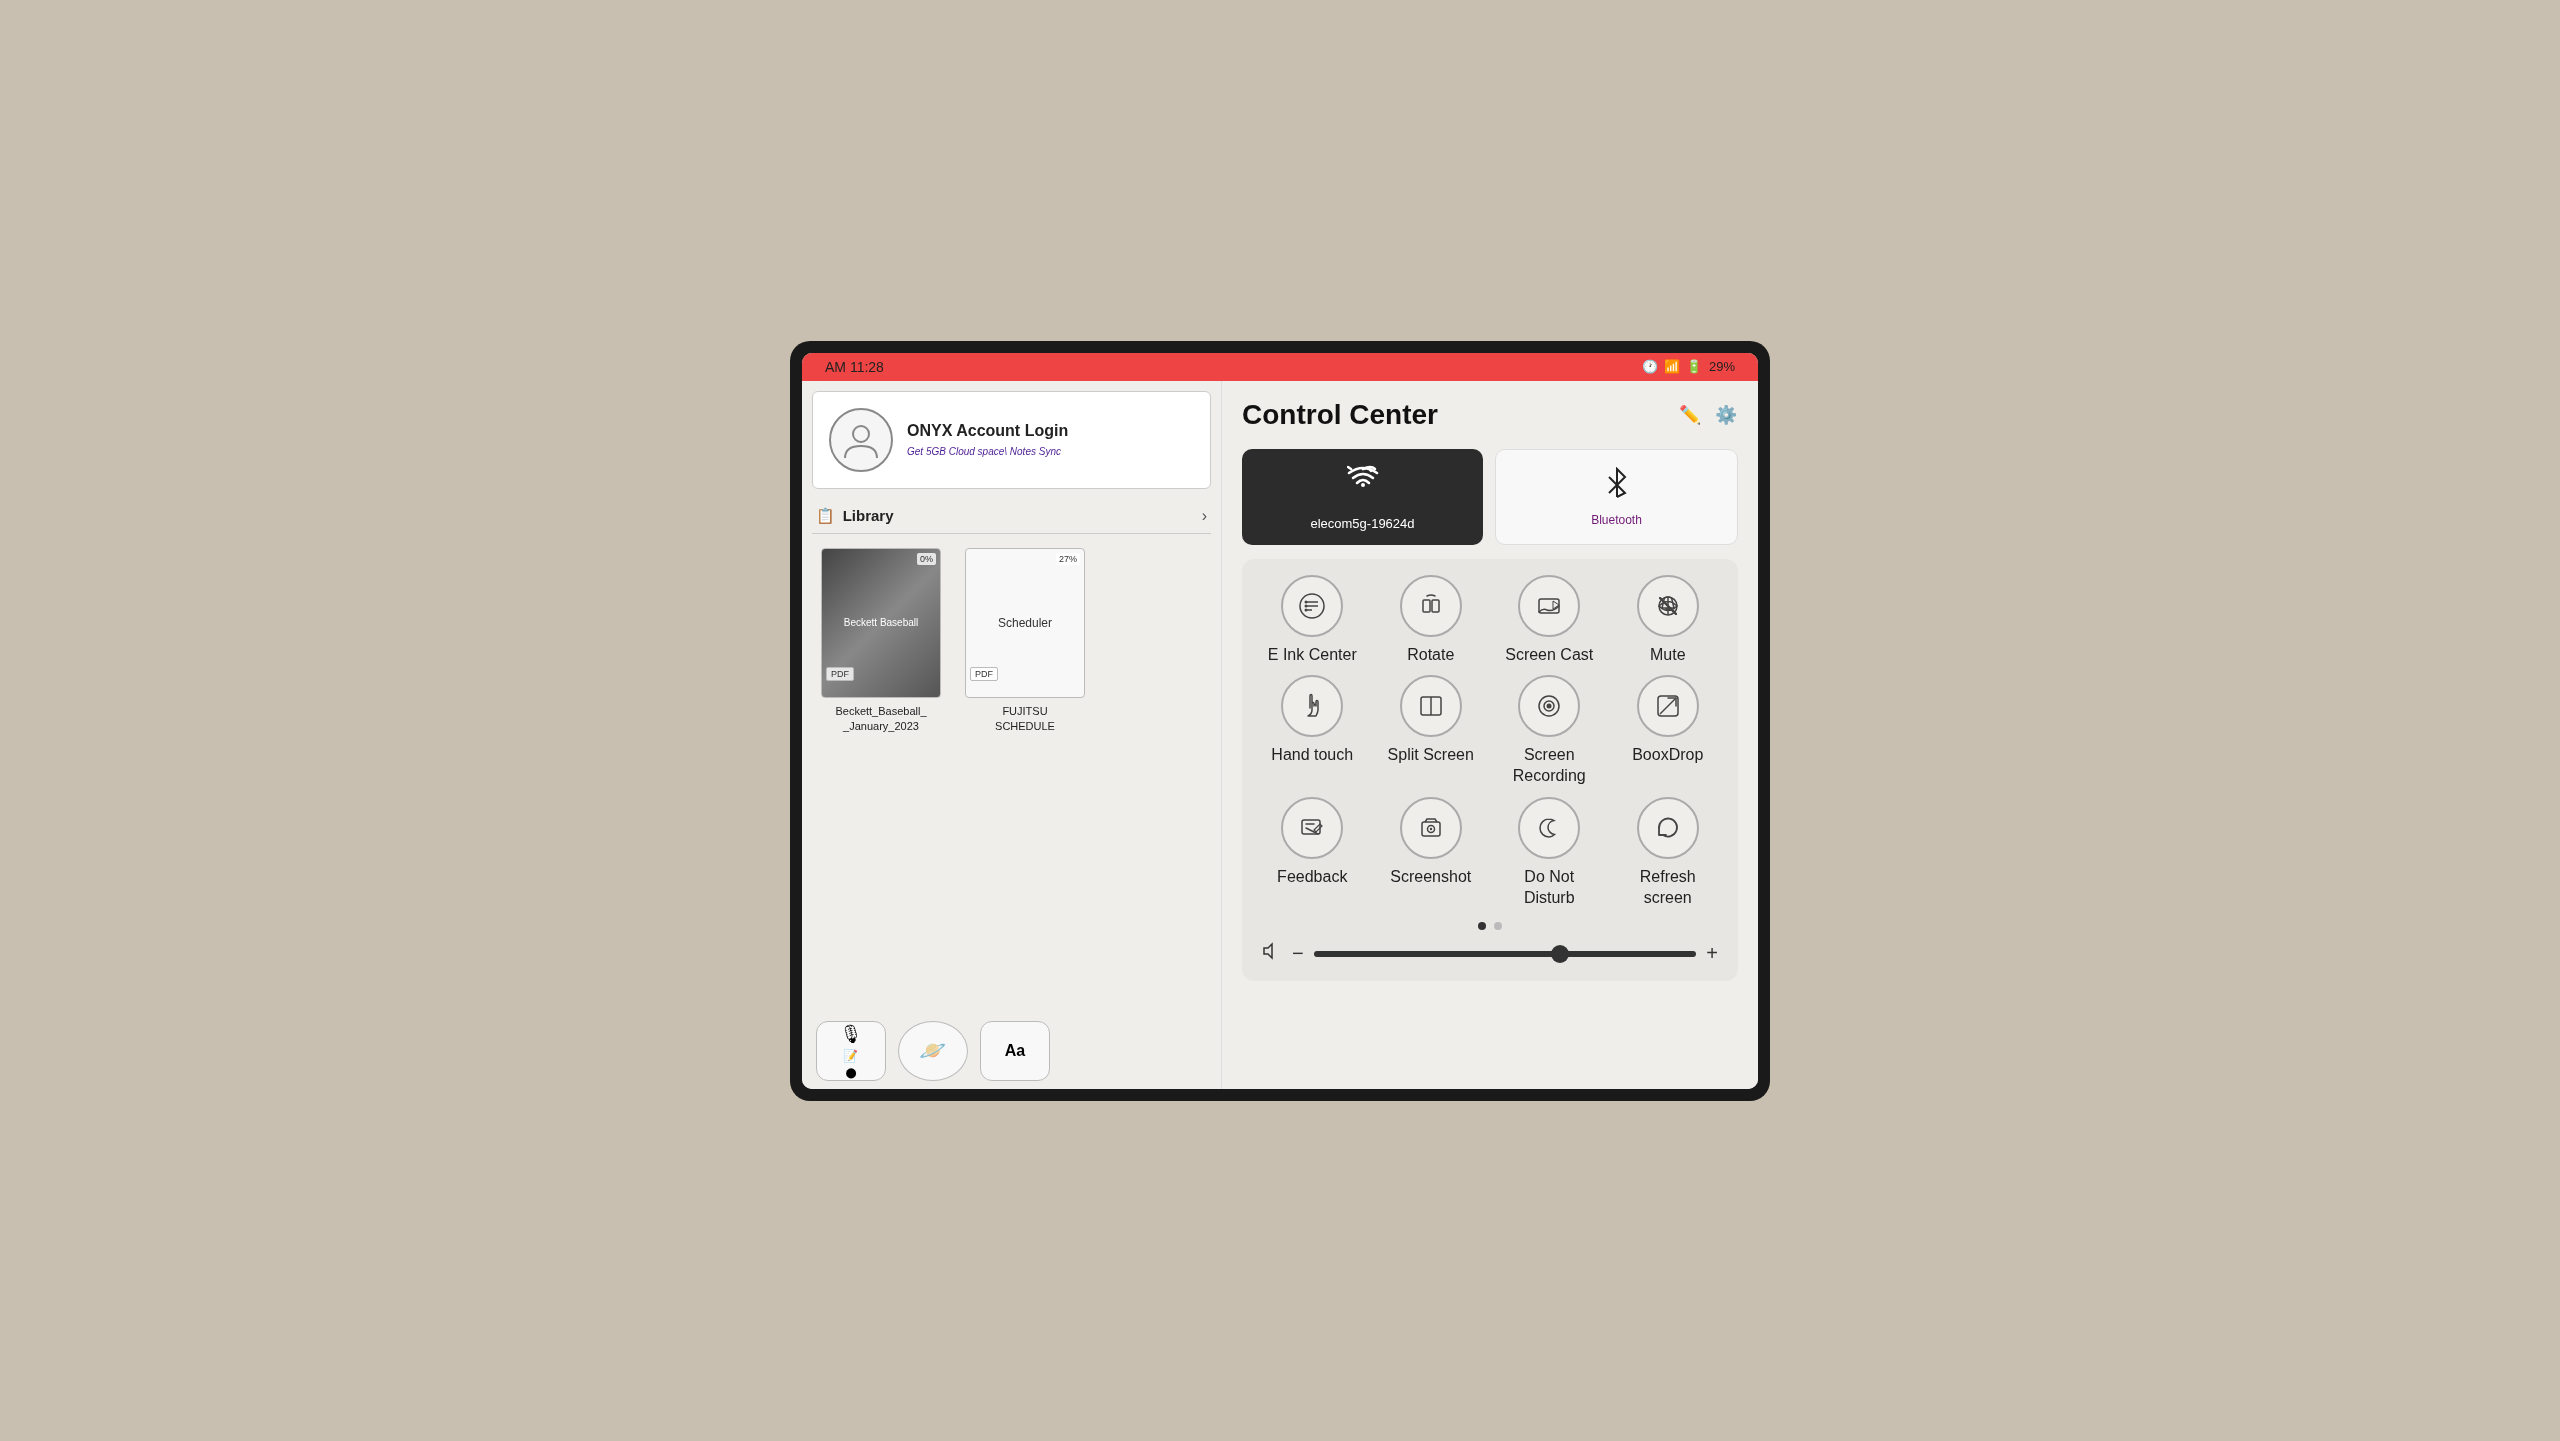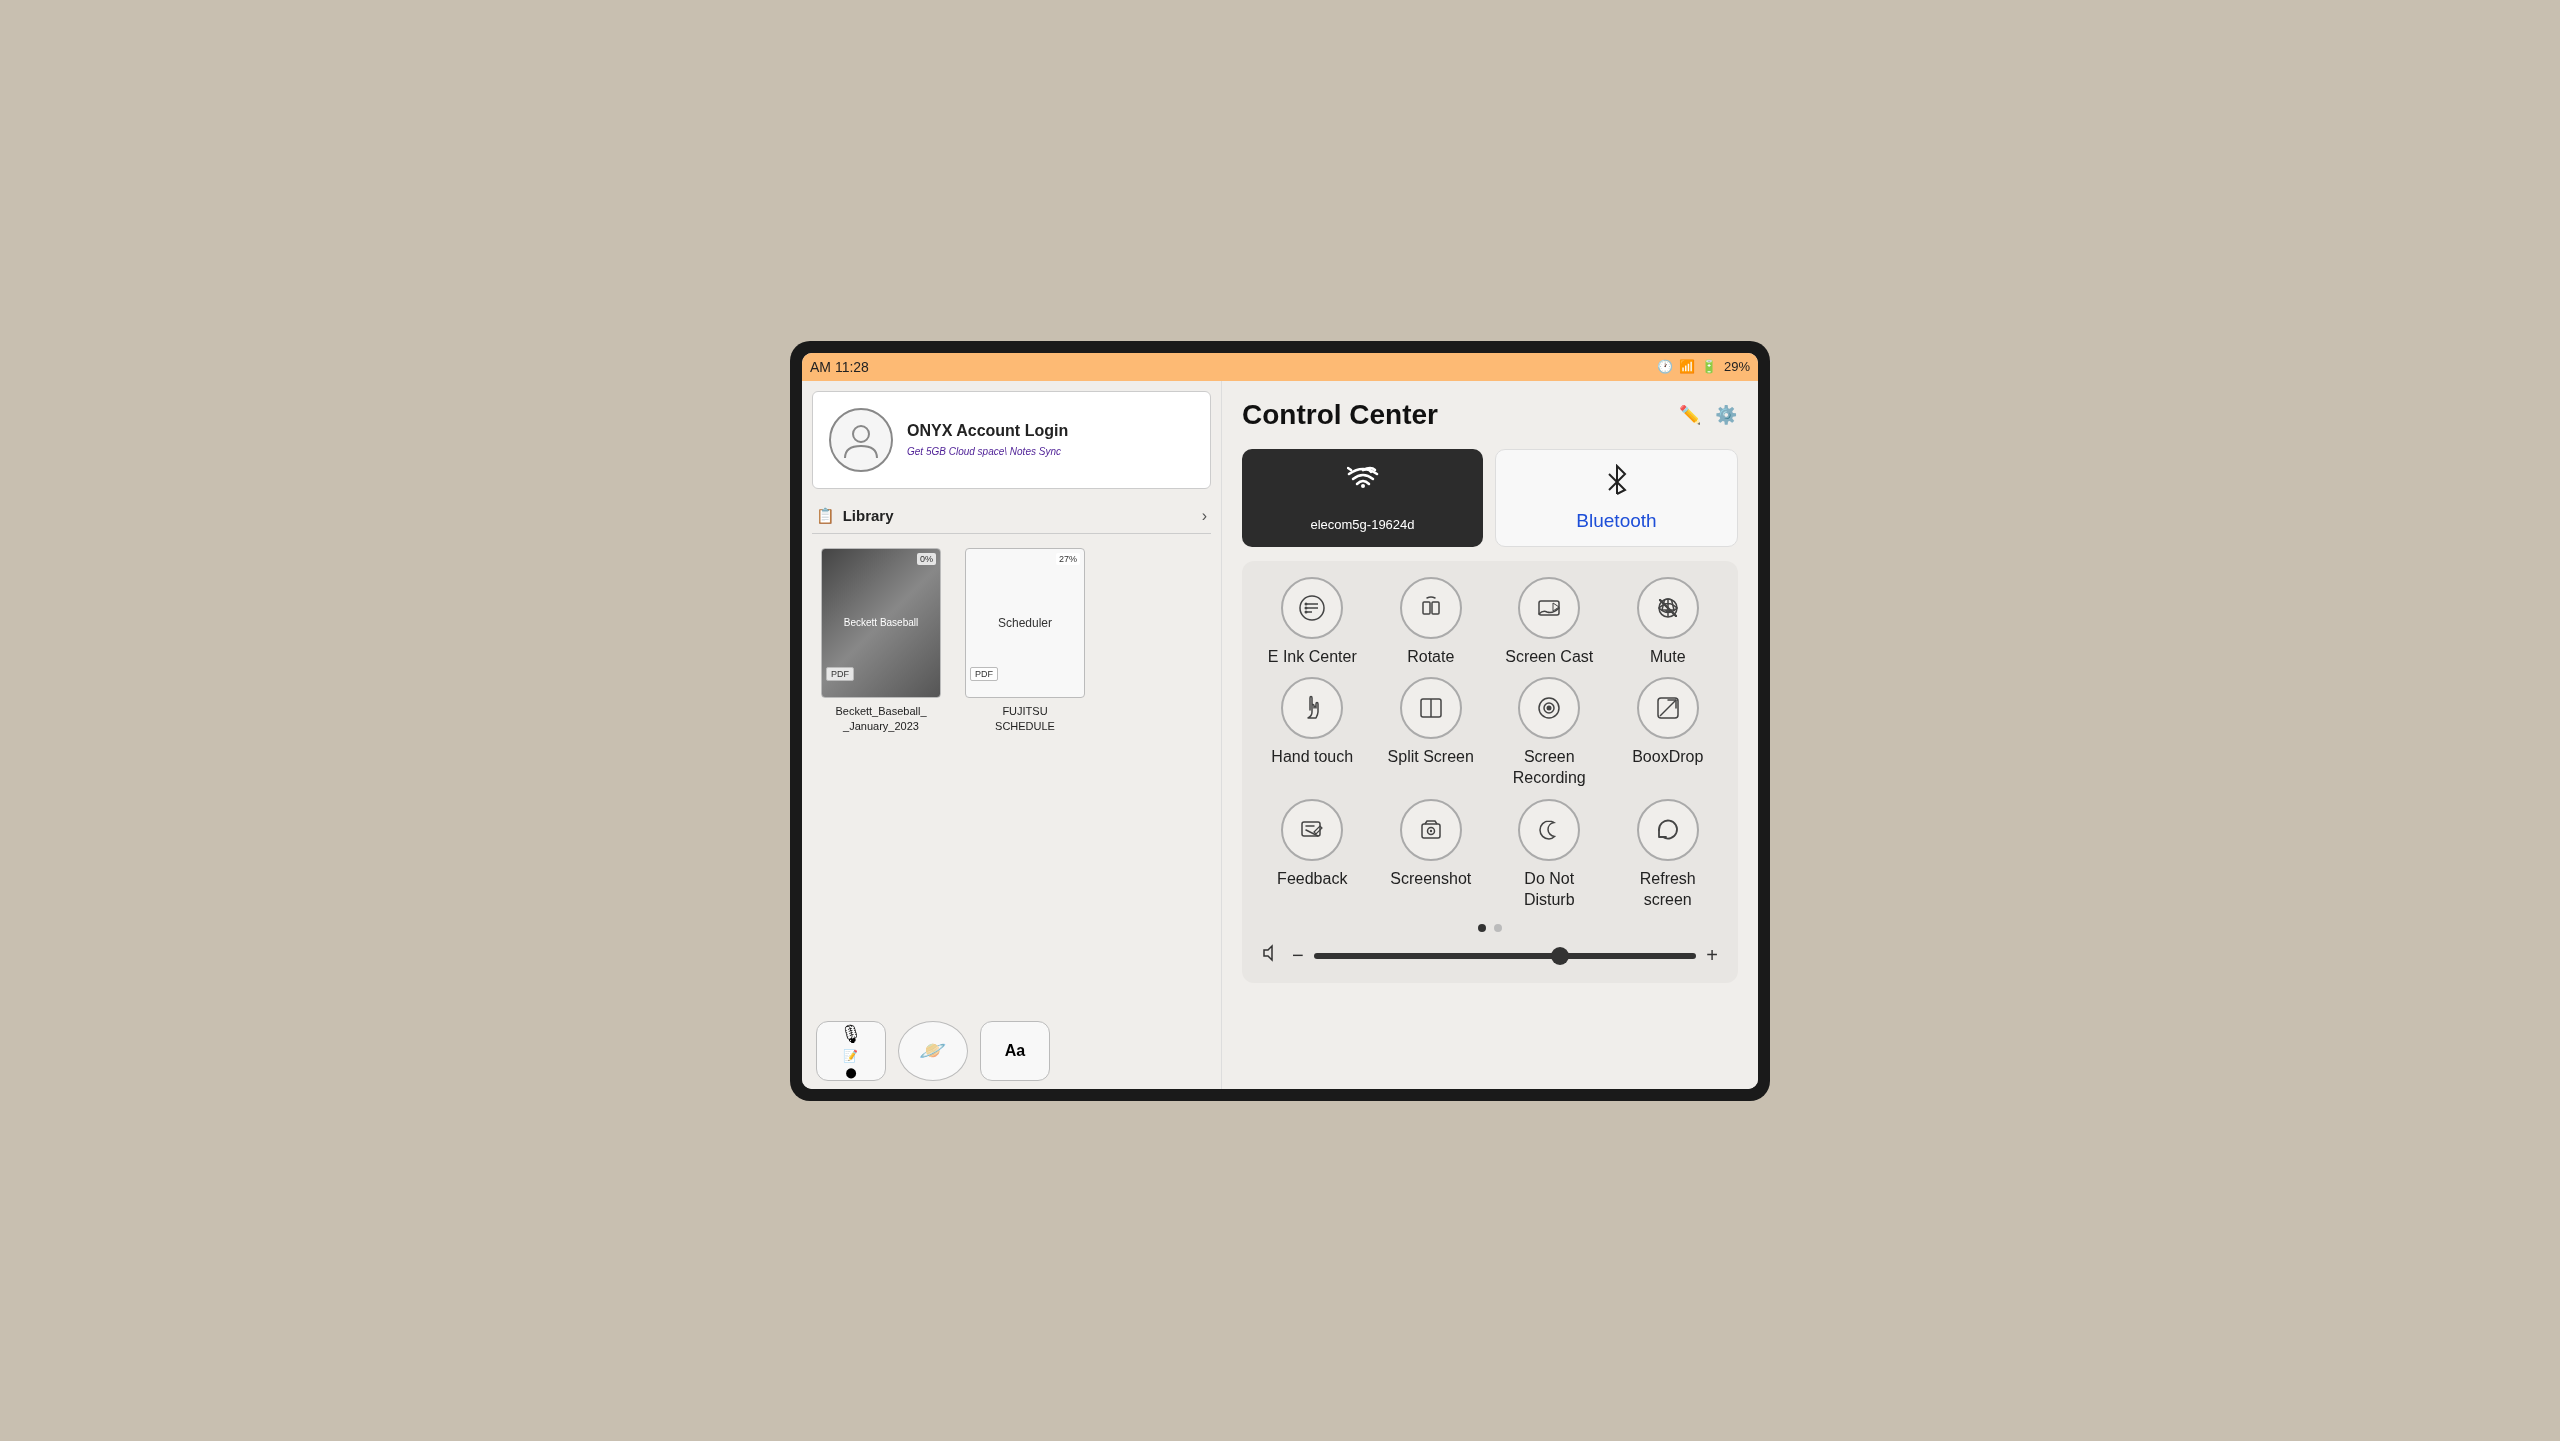--- a/index.html
+++ b/index.html
@@ -26,22 +26,22 @@
       border-radius: 10px;
       overflow: hidden;
       display: flex;
       flex-direction: column;
     }
     
     .status-bar {
       display: flex;
       justify-content: space-between;
       align-items: center;
-      padding: 6px 8px;
-      background: #fdba74;
+      padding: 6px 23px;
+      background: #ef4444;
     }
     .status-time {
       font-size: 14px;
       font-weight: 500;
       color: #222;
     }
     .status-icons {
       display: flex;
       align-items: center;
       gap: 6px;
@@ -282,23 +282,23 @@
       align-items: center;
       justify-content: center;
       cursor: pointer;
       gap: 8px;
     }
     .bt-icon {
       font-size: 24px;
       color: #222;
     }
     .bt-label {
-      font-size: 19px;
+      font-size: 12px;
       font-weight: 500;
-      color: #1d4ed8;
+      color: #701a75;
     }
     
     .controls-container {
       background: #e8e6e3;
       border-radius: 12px;
       padding: 16px;
     }
     .controls-grid {
       display: grid;
       grid-template-columns: repeat(4, 1fr);

